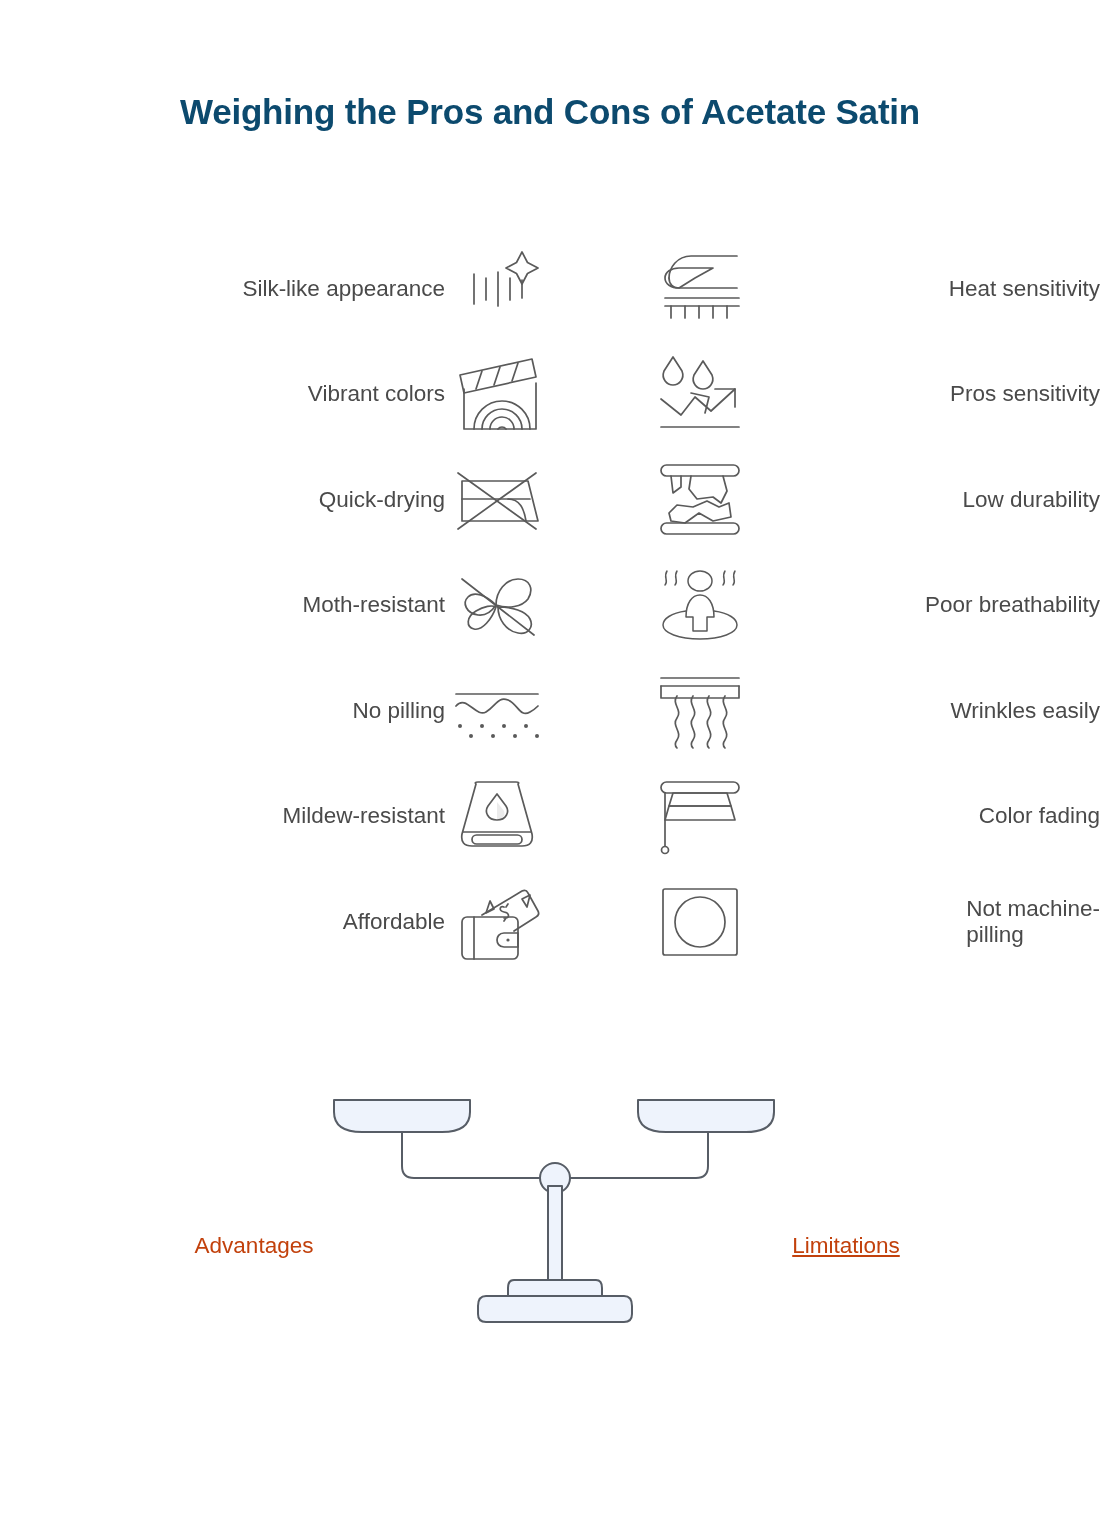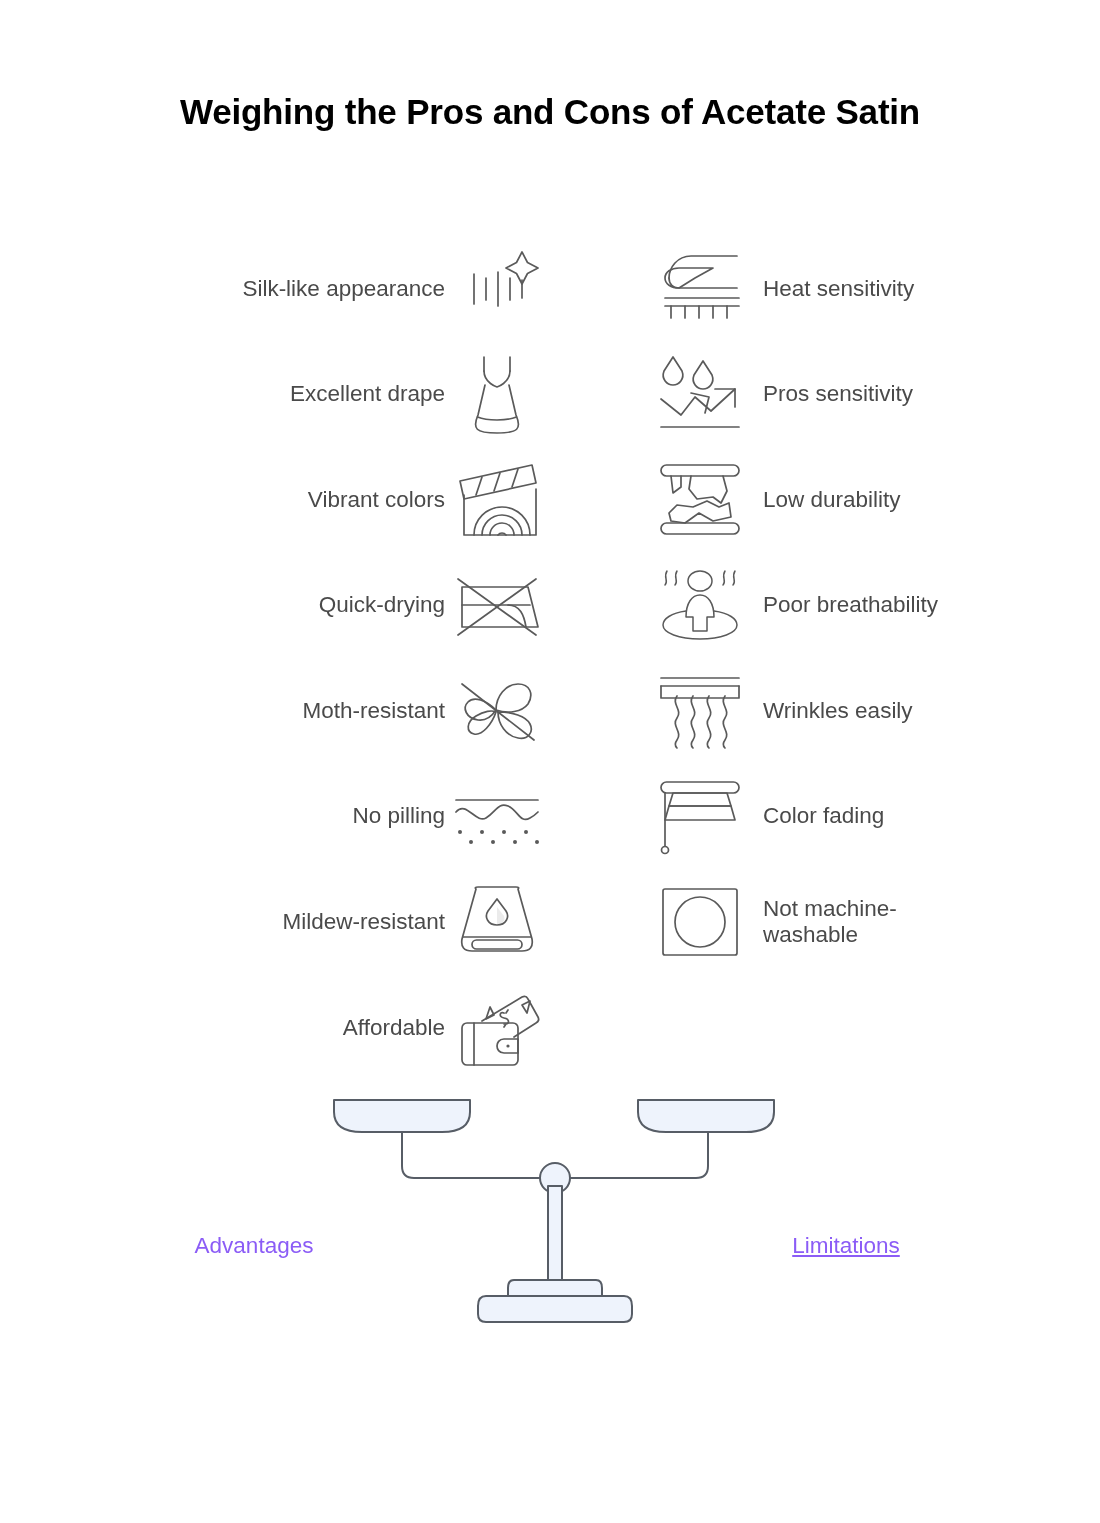--- a/index.html
+++ b/index.html
@@ -18,21 +18,21 @@
   }
 
   #page-title {
     position: absolute;
     top: 92px;
     left: 0;
     width: 1100px;
     text-align: center;
     font-size: 35px;
     font-weight: bold;
-    color: #000000;
+    color: #0c4a6e;
     letter-spacing: -0.2px;
   }
 
   
   .col {
     position: absolute;
     top: 236px;
   }
   #col-pros { left: 0; width: 550px; padding-left: 28px; }
   #col-cons { left: 550px; width: 550px; }
@@ -60,21 +60,21 @@
     position: absolute;
     right: 8px;
     top: 50%;
     transform: translateY(-50%);
     width: 90px;
     height: 90px;
   }
 
   
   #col-cons .row {
-    justify-content: flex-start;
+    justify-content: flex-end;
     padding-left: 213px;
   }
   #col-cons .row-label {
     font-size: 22.5px;
     color: #4a4a4a;
     text-align: left;
     line-height: 1.18;
     max-width: 270px;
   }
   #col-cons .row-icon {
@@ -123,21 +123,21 @@
     stroke-width: 2;
     stroke-linejoin: round;
     stroke-linecap: round;
   }
 
   
   .bottom-label {
     position: absolute;
     top: 1233px;
     font-size: 22.5px;
-    color: #8b5cf6;
+    color: #c2410c;
     text-align: center;
     width: 300px;
   }
   #label-advantages { left: 104px; }
   #label-limitations { left: 696px; text-decoration: underline; }
 </style>
 </head>
 <body>
 
 <div id="page-title">Weighing the Pros and Cons of Acetate Satin</div>
@@ -153,34 +153,20 @@
           <line x1="34" y1="34" x2="34" y2="56"></line>
           <line x1="46" y1="28" x2="46" y2="62"></line>
           <line x1="58" y1="34" x2="58" y2="56"></line>
           <line x1="70" y1="36" x2="70" y2="54"></line>
           <path d="M70 8 L75.5 18.5 L86 24 L75.5 29.5 L70 40 L64.5 29.5 L54 24 L64.5 18.5 Z"></path>
         </g>
       </svg>
     </div>
   </div>
 
-  <div class="row">
-    <div class="row-label">Excellent drape</div>
-    <div class="row-icon">
-      <svg viewBox="0 0 90 90" aria-hidden="true">
-        <g class="ico">
-          <line x1="32" y1="8" x2="32" y2="22"></line>
-          <line x1="58" y1="8" x2="58" y2="22"></line>
-          <path d="M32 22 C32 34, 45 38, 45 38 C45 38, 58 34, 58 22"></path>
-          <path d="M33 36 L26 66 C20 80, 24 84, 45 84 C66 84, 70 80, 64 66 L57 36"></path>
-          <path d="M25.5 68 C35 72, 55 72, 64.5 68"></path>
-        </g>
-      </svg>
-    </div>
-  </div>
 
   <div class="row">
     <div class="row-label">Vibrant colors</div>
     <div class="row-icon">
       <svg viewBox="0 0 90 90" aria-hidden="true">
         <g class="ico">
           <path d="M8 26 L80 10 L84 28 L12 44 Z"></path>
           <line x1="30" y1="22" x2="24" y2="40"></line>
           <line x1="48" y1="18" x2="42" y2="36"></line>
           <line x1="66" y1="14" x2="60" y2="32"></line>
@@ -383,21 +369,21 @@
   <div class="row">
     <div class="row-icon">
       <svg viewBox="0 0 90 90" aria-hidden="true">
         <g class="ico">
           <rect x="8" y="12" width="74" height="66" rx="2"></rect>
           <circle cx="45" cy="45" r="25"></circle>
         </g>
       </svg>
     </div>
     <div class="row-label" style="white-space:pre-line;">Not machine-
-washable</div>
+pilling</div>
   </div>
 
 </div>
 
 <div id="balance">
   <svg viewBox="0 0 470 248" aria-hidden="true">
 
     <path class="sc" d="M14 18 L150 18 L150 30 Q150 50 122 50 L42 50 Q14 50 14 30 Z"></path>
 
     <path class="sc" d="M318 18 L454 18 L454 30 Q454 50 426 50 L346 50 Q318 50 318 30 Z"></path>

